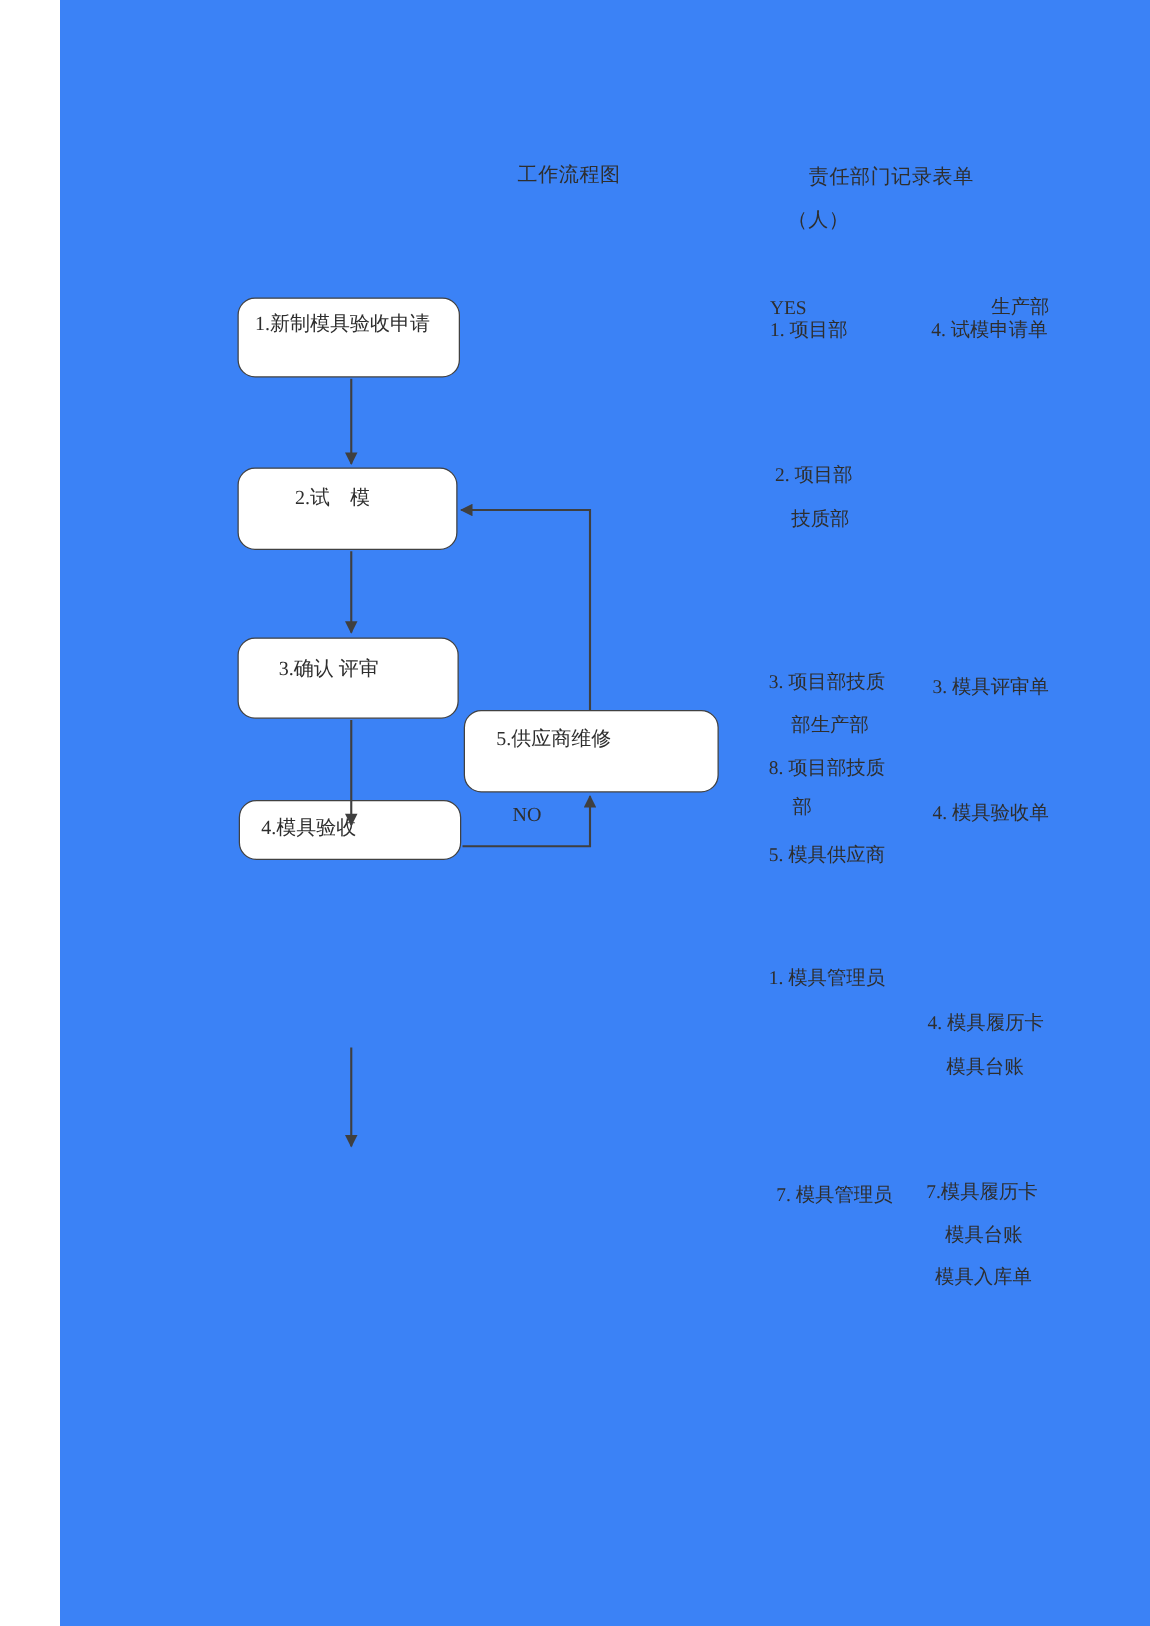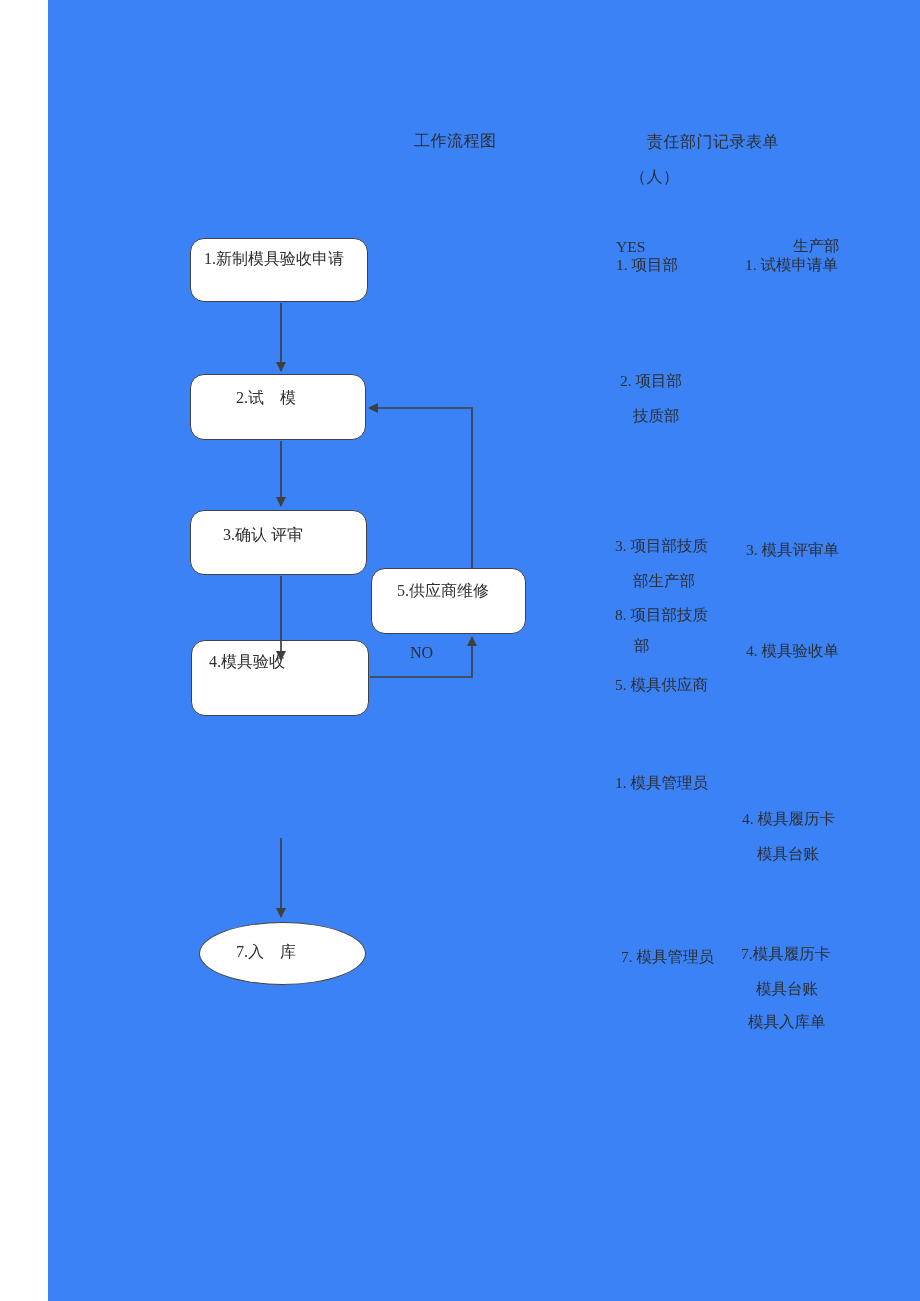--- a/index.html
+++ b/index.html
@@ -71,49 +71,46 @@
   </div>
 
   <div class="node" style="left:142px;top:374px;width:176px;height:66px;">
     <span class="lbl" style="padding:13px 0 0 45px;">2.试　模</span>
   </div>
 
   <div class="node" style="left:142px;top:510px;width:177px;height:65px;">
     <span class="lbl" style="padding:14px 0 0 32px;">3.确认 评审</span>
   </div>
 
-  <div class="node" style="left:323px;top:568px;width:155px;height:66px;">
+  <div class="node" style="left:323px;top:568px;width:204px;height:66px;">
     <span class="lbl" style="padding:12px 0 0 25px;">5.供应商维修</span>
   </div>
 
-  <div class="node" style="left:143px;top:640px;width:178px;height:76px;">
+  <div class="node" style="left:143px;top:640px;width:178px;height:48px;">
     <span class="lbl" style="padding:11px 0 0 17px;">4.模具验收</span>
   </div>
 
 
-  <div class="node ellipse" style="left:151px;top:922px;width:167px;height:63px;">
-    <span class="lbl" style="padding:19px 0 0 36px;">7.入　库</span>
-  </div>
 
   <div class="t" style="left:362px;top:643px;font-size:16px;">NO</div>
   <div class="t" style="left:568px;top:238px;">YES</div>
   <div class="t" style="left:745px;top:237px;">生产部</div>
 
   <div class="t" style="left:568px;top:256px;">1. 项目部</div>
   <div class="t" style="left:572px;top:372px;">2. 项目部</div>
   <div class="t" style="left:585px;top:407px;">技质部</div>
   <div class="t" style="left:567px;top:537px;">3. 项目部技质</div>
   <div class="t" style="left:585px;top:572px;">部生产部</div>
   <div class="t" style="left:567px;top:606px;">8. 项目部技质</div>
   <div class="t" style="left:586px;top:637px;">部</div>
   <div class="t" style="left:567px;top:676px;">5. 模具供应商</div>
   <div class="t" style="left:567px;top:774px;">1. 模具管理员</div>
   <div class="t" style="left:573px;top:948px;">7. 模具管理员</div>
 
-  <div class="t" style="left:697px;top:256px;">1. 试模申请单</div>
+  <div class="t" style="left:697px;top:256px;">4. 试模申请单</div>
   <div class="t" style="left:698px;top:541px;">3. 模具评审单</div>
   <div class="t" style="left:698px;top:642px;">4. 模具验收单</div>
   <div class="t" style="left:694px;top:810px;">4. 模具履历卡</div>
   <div class="t" style="left:709px;top:845px;">模具台账</div>
   <div class="t" style="left:693px;top:945px;">7.模具履历卡</div>
   <div class="t" style="left:708px;top:980px;">模具台账</div>
   <div class="t" style="left:700px;top:1013px;">模具入库单</div>
 
 </div>
 

